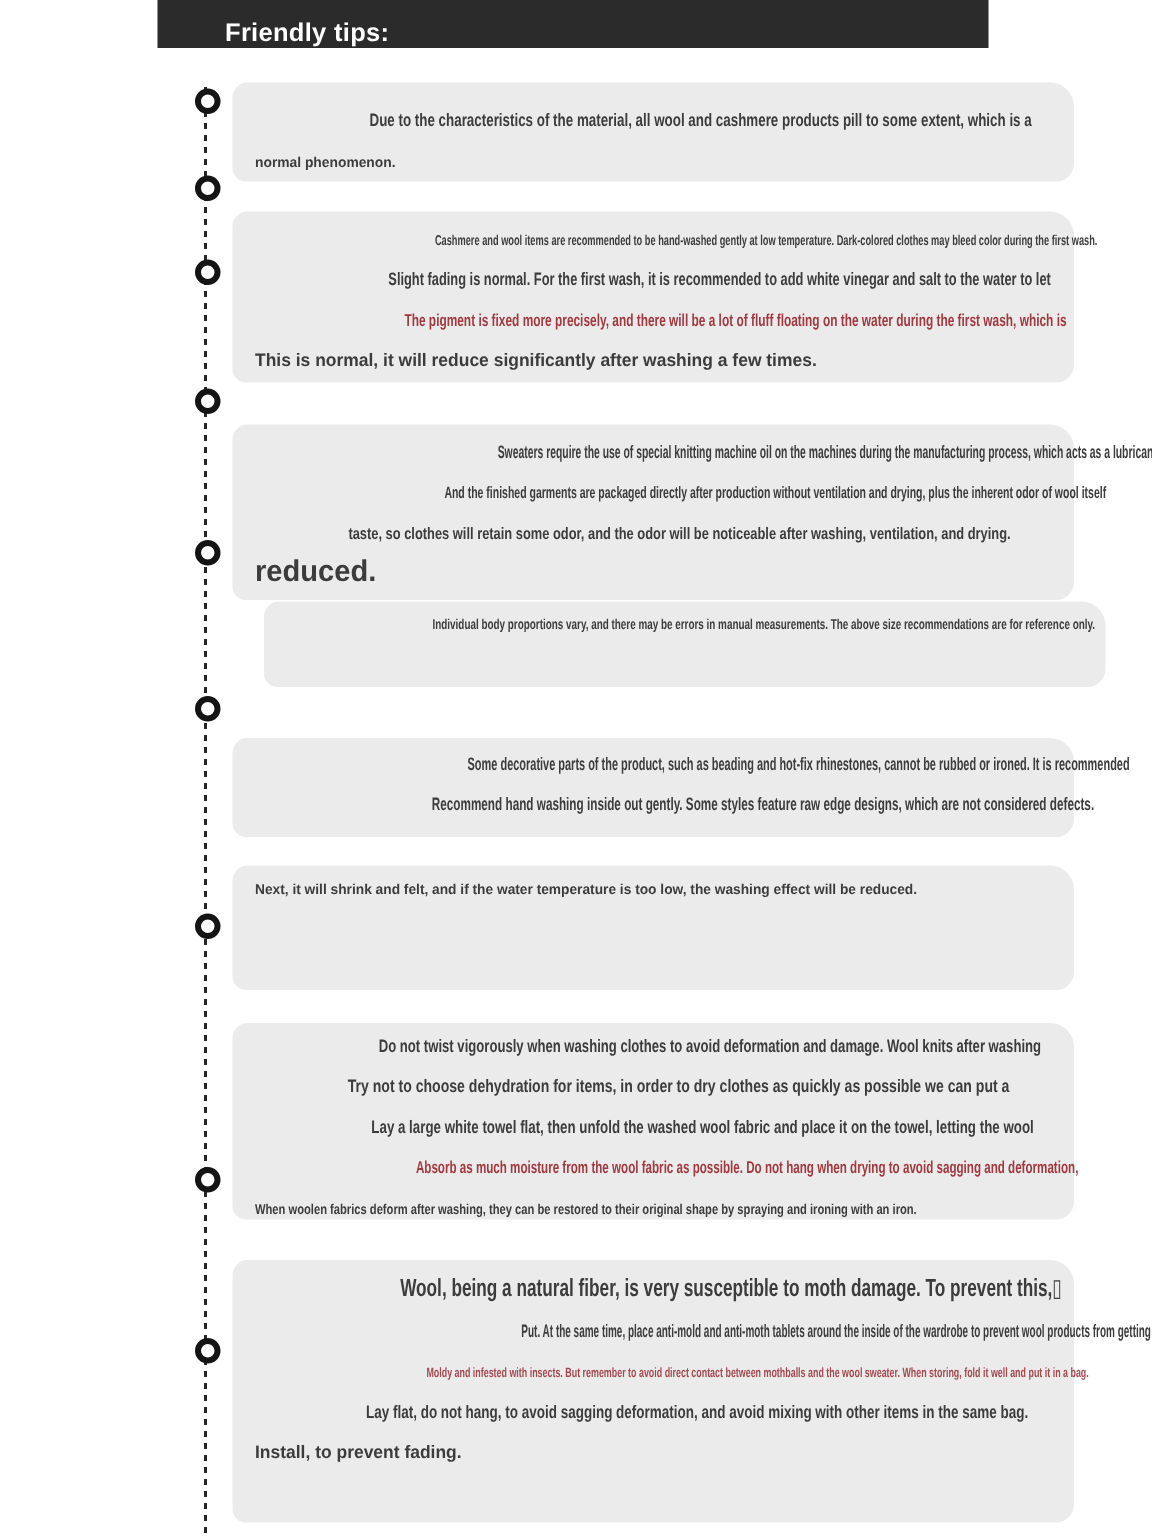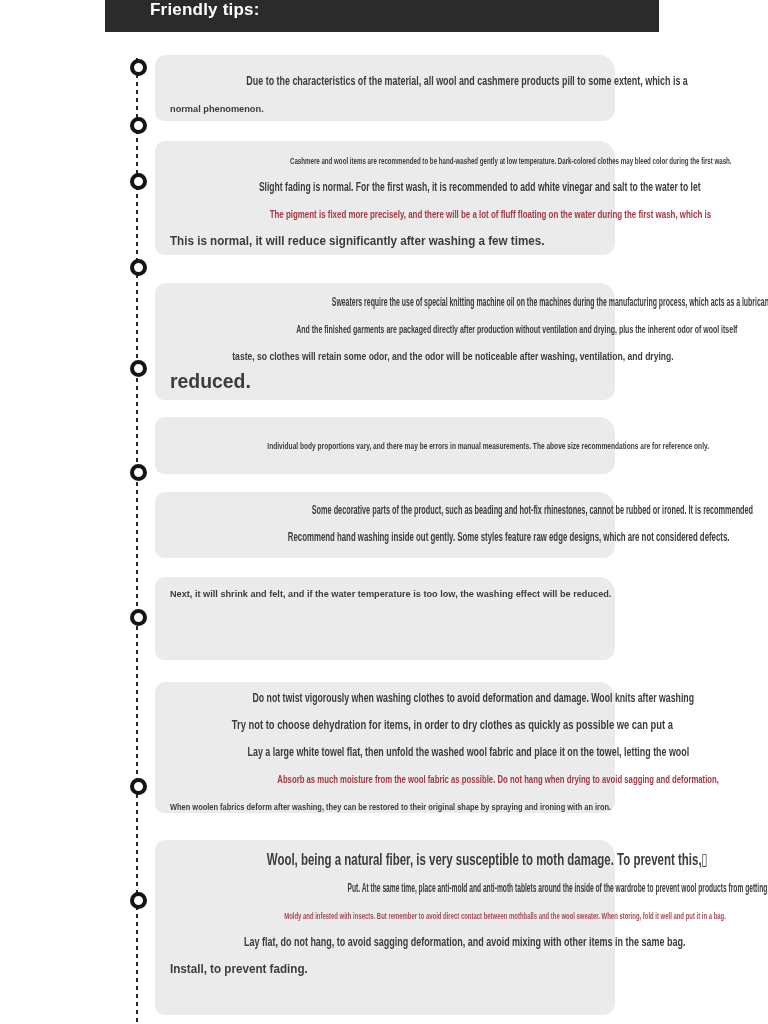--- a/index.html
+++ b/index.html
@@ -6,40 +6,40 @@
   body{
     width:768px;height:1024px;position:relative;overflow:hidden;
     background:#ffffff;
     font-family:"Liberation Sans","DejaVu Sans",sans-serif;
   }
   .page{position:absolute;inset:0;}
 
   
   .header-bar{
     position:absolute;left:105px;top:0;width:554px;height:32px;
-    background:#2b2b2c;display:flex;align-items:flex-start;
+    background:#2b2b2c;display:flex;align-items:flex-end;
   }
   .header-title{
     color:#ffffff;font-size:17px;font-weight:700;padding-left:45px;
     letter-spacing:0.2px;
   }
 
   
   .timeline-line{
     position:absolute;left:136px;top:58px;width:2px;height:966px;
     background:repeating-linear-gradient(to bottom,#262626 0 4px,transparent 4px 8px);
   }
   .timeline-dot{
     position:absolute;left:130px;width:9px;height:9px;
     background:#ffffff;border:4px solid #141414;border-radius:50%;
   }
 
   
   .tip-block{
-    position:absolute;left:155px;width:460px;
+    position:absolute;left:155px;width:561px;
     background:#ebebeb;
     border-radius:10px 16px 12px 9px;
     padding:0 15px;box-sizing:border-box;
   }
   .line{height:27px;line-height:27px;text-align:center;overflow:visible;}
   .line.align-left{text-align:left;}
   .line>span{display:inline-block;white-space:nowrap;transform-origin:center center;}
   .line.align-left>span{transform-origin:left center;}
 
   .st-md   >span{font-size:12px;  font-weight:700;color:#3c3c3c;}
@@ -79,21 +79,21 @@
         <div class="line st-md"><span style="transform: scaleX(0.713);">Slight fading is normal. For the first wash, it is recommended to add white vinegar and salt to the water to let</span></div>
         <div class="line st-red"><span style="transform: scaleX(0.689);">The pigment is fixed more precisely, and there will be a lot of fluff floating on the water during the first wash, which is</span></div>
         <div class="line st-md align-left"><span style="transform: scaleX(0.97);">This is normal, it will reduce significantly after washing a few times.</span></div>
       </div>
       <div class="tip-block" style="top: 283px; height: 117px; padding-top: 4px;">
         <div class="line st-md"><span style="transform: scaleX(0.577);">Sweaters require the use of special knitting machine oil on the machines during the manufacturing process, which acts as a lubricant,</span></div>
         <div class="line st-md-sm"><span style="transform: scaleX(0.636);">And the finished garments are packaged directly after production without ventilation and drying, plus the inherent odor of wool itself</span></div>
         <div class="line st-md-sm"><span style="transform: scaleX(0.78);">taste, so clothes will retain some odor, and the odor will be noticeable after washing, ventilation, and drying.</span></div>
         <div class="line st-lg align-left"><span style="transform: scaleX(0.97);">reduced.</span></div>
       </div>
-      <div class="tip-block" style="top: 417px; height: 57px; padding-top: 13px;">
+      <div class="tip-block" style="top: 401px; height: 57px;  margin-left: 21px;">
         <div class="line st-sm"><span style="transform: scaleX(0.694);">Individual body proportions vary, and there may be errors in manual measurements. The above size recommendations are for reference only.</span></div>
       </div>
       <div class="tip-block" style="top: 492px; height: 66px; padding-top: 3px;">
         <div class="line st-md"><span style="transform: scaleX(0.609);">Some decorative parts of the product, such as beading and hot-fix rhinestones, cannot be rubbed or ironed. It is recommended</span></div>
         <div class="line st-md"><span style="transform: scaleX(0.652);">Recommend hand washing inside out gently. Some styles feature raw edge designs, which are not considered defects.</span></div>
       </div>
       <div class="tip-block" style="top: 577px; height: 83px; padding-top: 1px;">
         <div class="line st-sm align-left"><span style="transform: scaleX(0.964);">Next, it will shrink and felt, and if the water temperature is too low, the washing effect will be reduced.</span></div>
       </div>
       <div class="tip-block" style="top: 682px; height: 131px; padding-top: 1px;">

